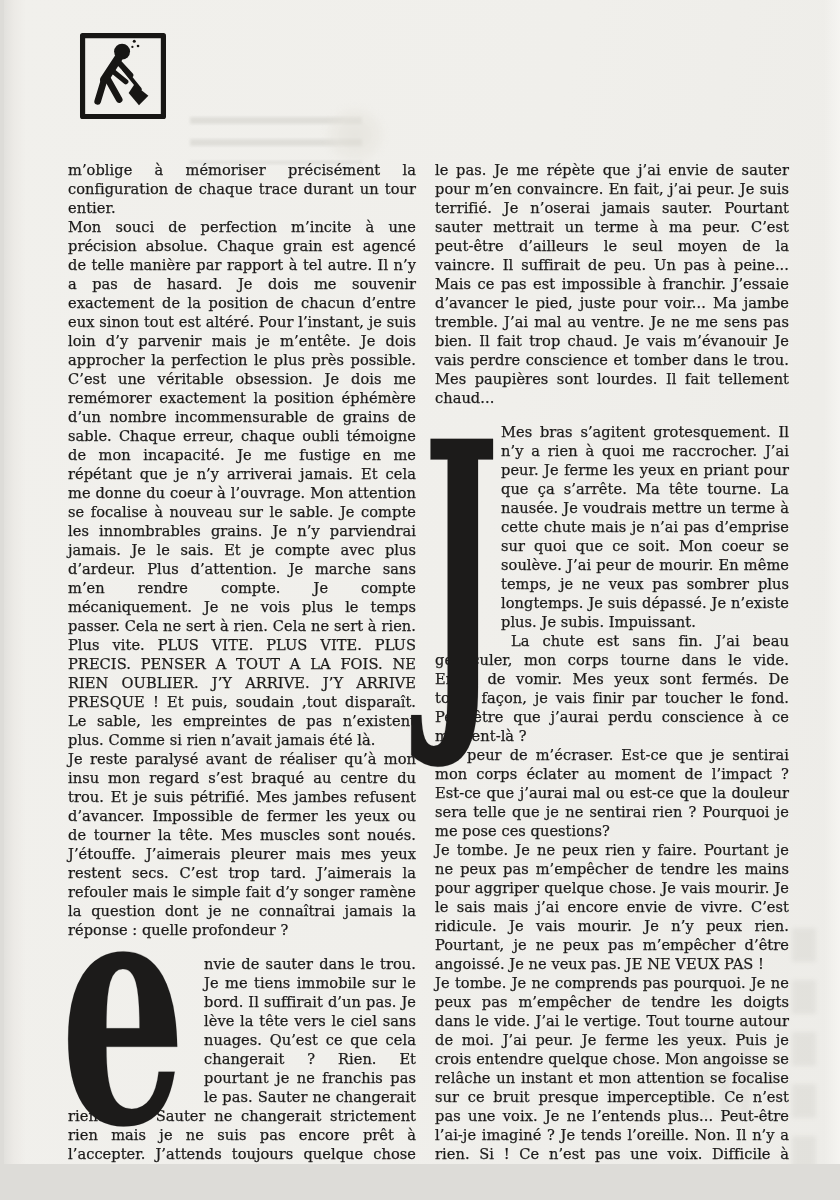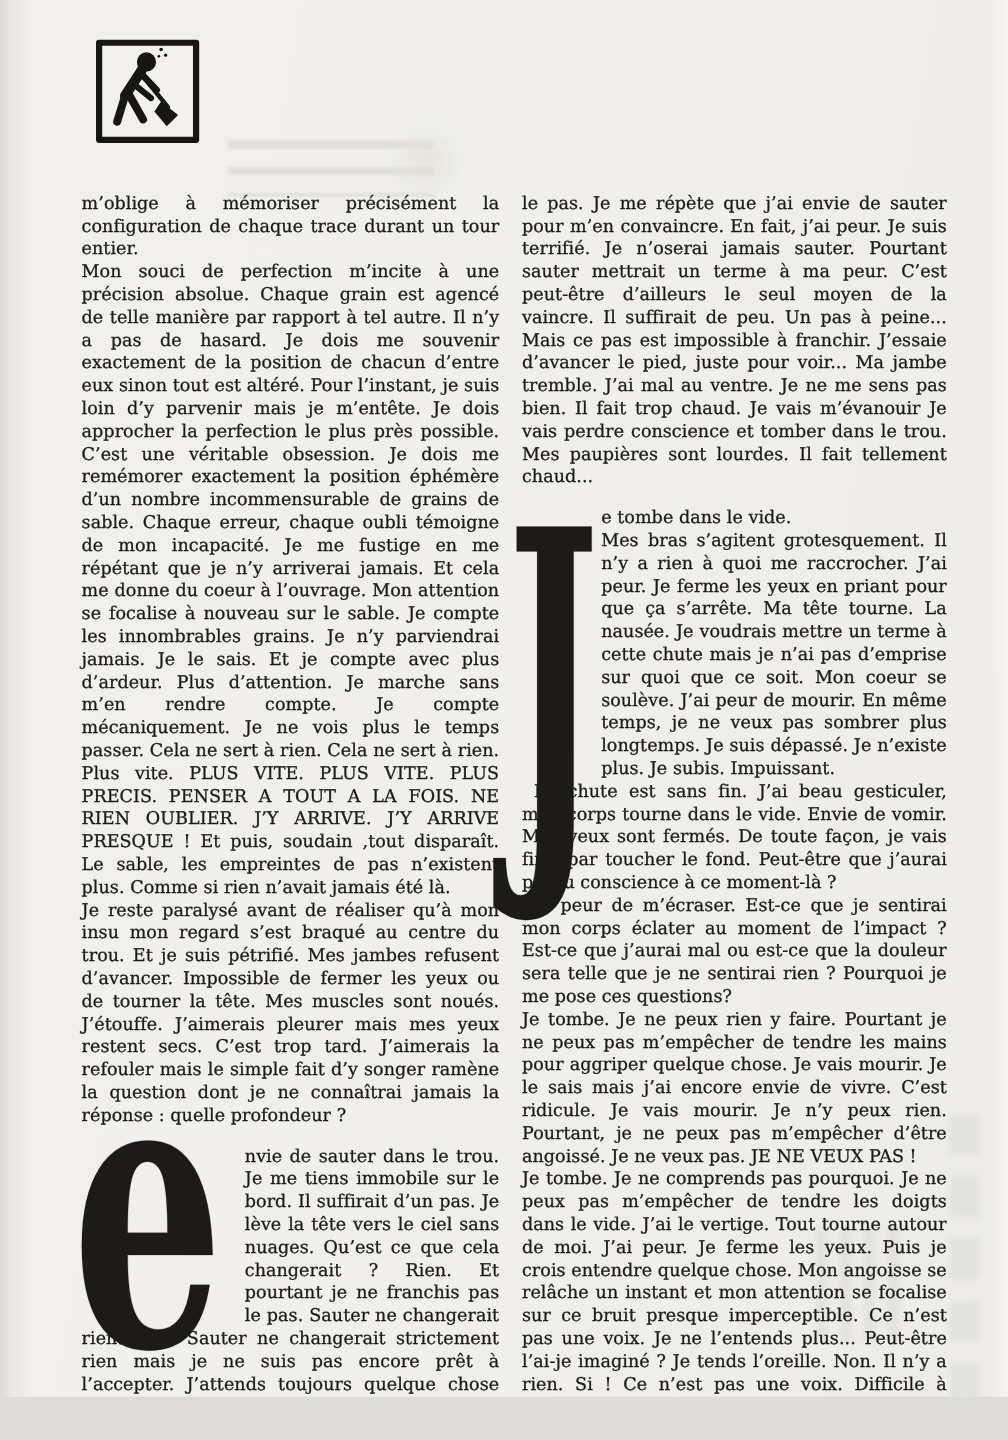--- a/index.html
+++ b/index.html
@@ -121,21 +121,20 @@
 
     </div>
   </div>
 
   <div class="col col-right">
     <p>le pas. Je me répète que j’ai envie de sauter pour m’en convaincre. En fait, j’ai peur. Je suis terrifié. Je n’oserai jamais sauter. Pourtant sauter mettrait un terme à ma peur. C’est peut-être d’ailleurs le seul moyen de la vaincre. Il suffirait de peu. Un pas à peine... Mais ce pas est impossible à franchir. J’essaie d’avancer le pied, juste pour voir... Ma jambe tremble. J’ai mal au ventre. Je ne me sens pas bien. Il fait trop chaud. Je vais m’évanouir Je vais perdre conscience et tomber dans le trou. Mes paupières sont lourdes. Il fait tellement chaud...</p>
     <div class="section">
       <span class="dropcap dropcap-j">
           <span class="dc-glyph">J</span>
         </span>
-      <p>e tombe dans le vide.</p>
       <p>Mes bras s’agitent grotesquement. Il n’y a rien à quoi me raccrocher. J’ai peur. Je ferme les yeux en priant pour que ça s’arrête. Ma tête tourne. La nausée. Je voudrais mettre un terme à cette chute mais je n’ai pas d’emprise sur quoi que ce soit. Mon coeur se soulève. J’ai peur de mourir. En même temps, je ne veux pas sombrer plus longtemps. Je suis dépassé. Je n’existe plus. Je subis. Impuissant.</p>
       <p class="indent">La chute est sans fin. J’ai beau gesticuler, mon corps tourne dans le vide. Envie de vomir. Mes yeux sont fermés. De toute façon, je vais finir par toucher le fond. Peut-être que j’aurai perdu conscience à ce moment-là ?</p>
       <p>J’ai peur de m’écraser. Est-ce que je sentirai mon corps éclater au moment de l’impact ? Est-ce que j’aurai mal ou est-ce que la douleur sera telle que je ne sentirai rien ? Pourquoi je me pose ces questions?</p>
       <p>Je tombe. Je ne peux rien y faire. Pourtant je ne peux pas m’empêcher de tendre les mains pour aggriper quelque chose. Je vais mourir. Je le sais mais j’ai encore envie de vivre. C’est ridicule. Je vais mourir. Je n’y peux rien. Pourtant, je ne peux pas m’empêcher d’être angoissé. Je ne veux pas. JE NE VEUX PAS !</p>
       <p>Je tombe. Je ne comprends pas pourquoi. Je ne peux pas m’empêcher de tendre les doigts dans le vide. J’ai le vertige. Tout tourne autour de moi. J’ai peur. Je ferme les yeux. Puis je crois entendre quelque chose. Mon angoisse se relâche un instant et mon attention se focalise sur ce bruit presque imperceptible. Ce n’est pas une voix. Je ne l’entends plus... Peut-être l’ai-je imaginé ? Je tends l’oreille. Non. Il n’y a rien. Si ! Ce n’est pas une voix. Difficile à dire... C’est tellement ténu. Comme le vent au loin.</p>
 
     </div>
 
   </div>
 

